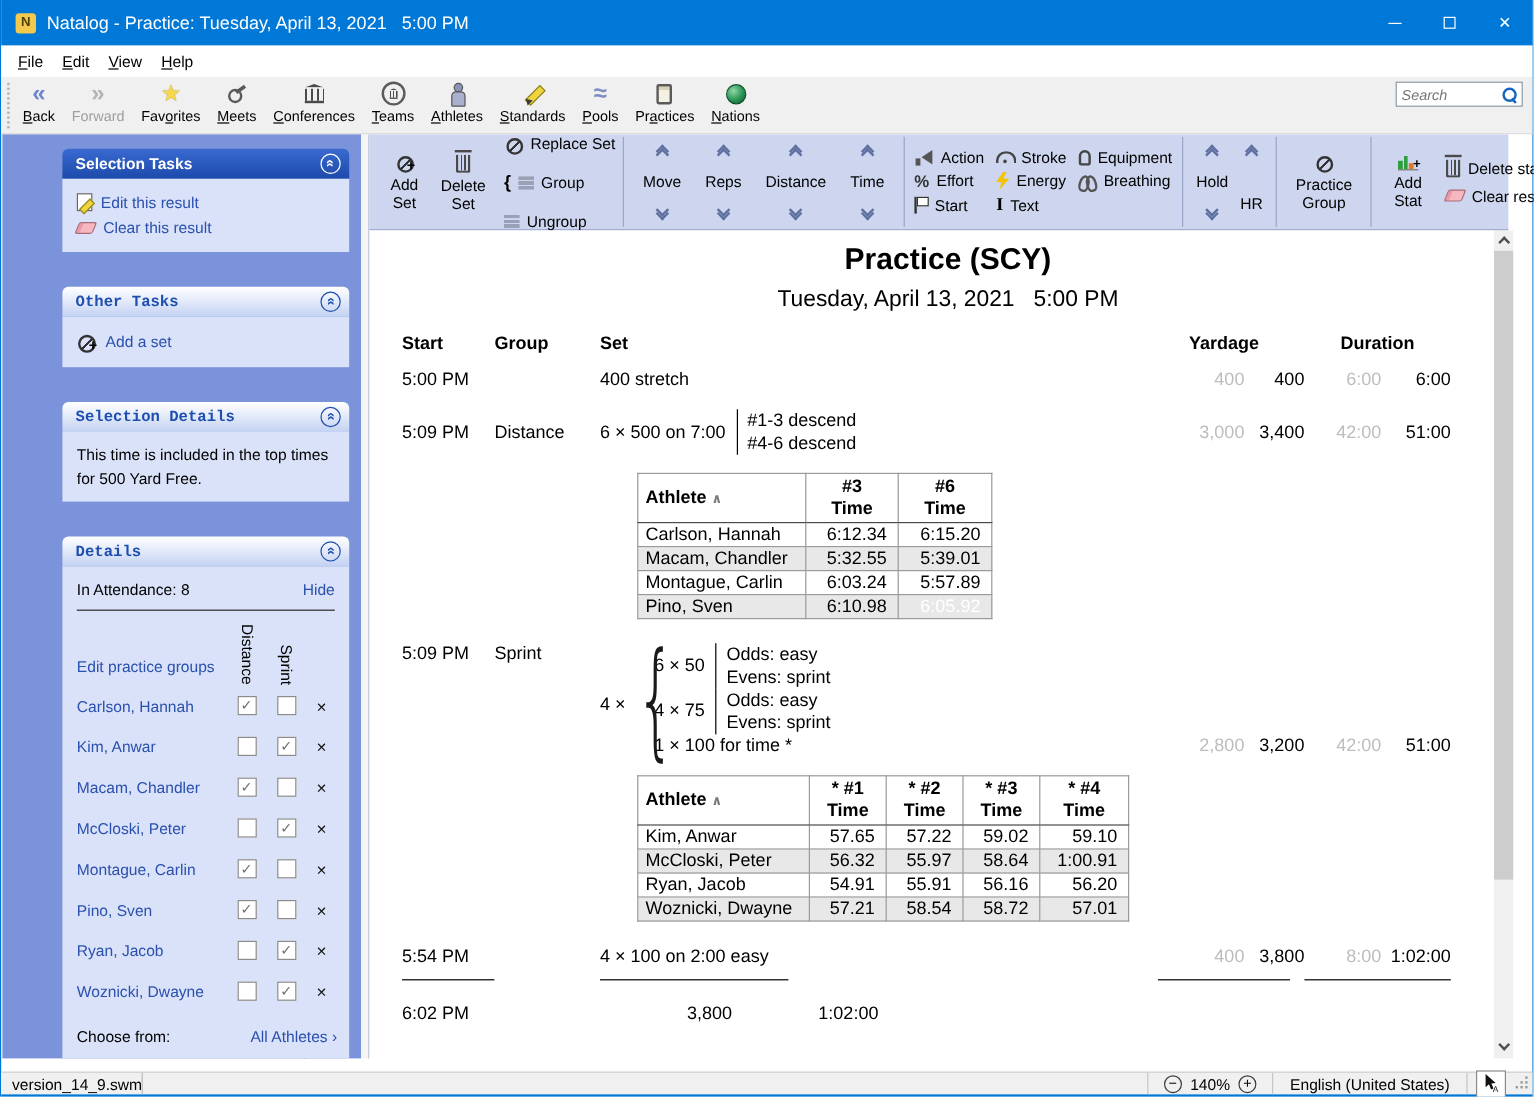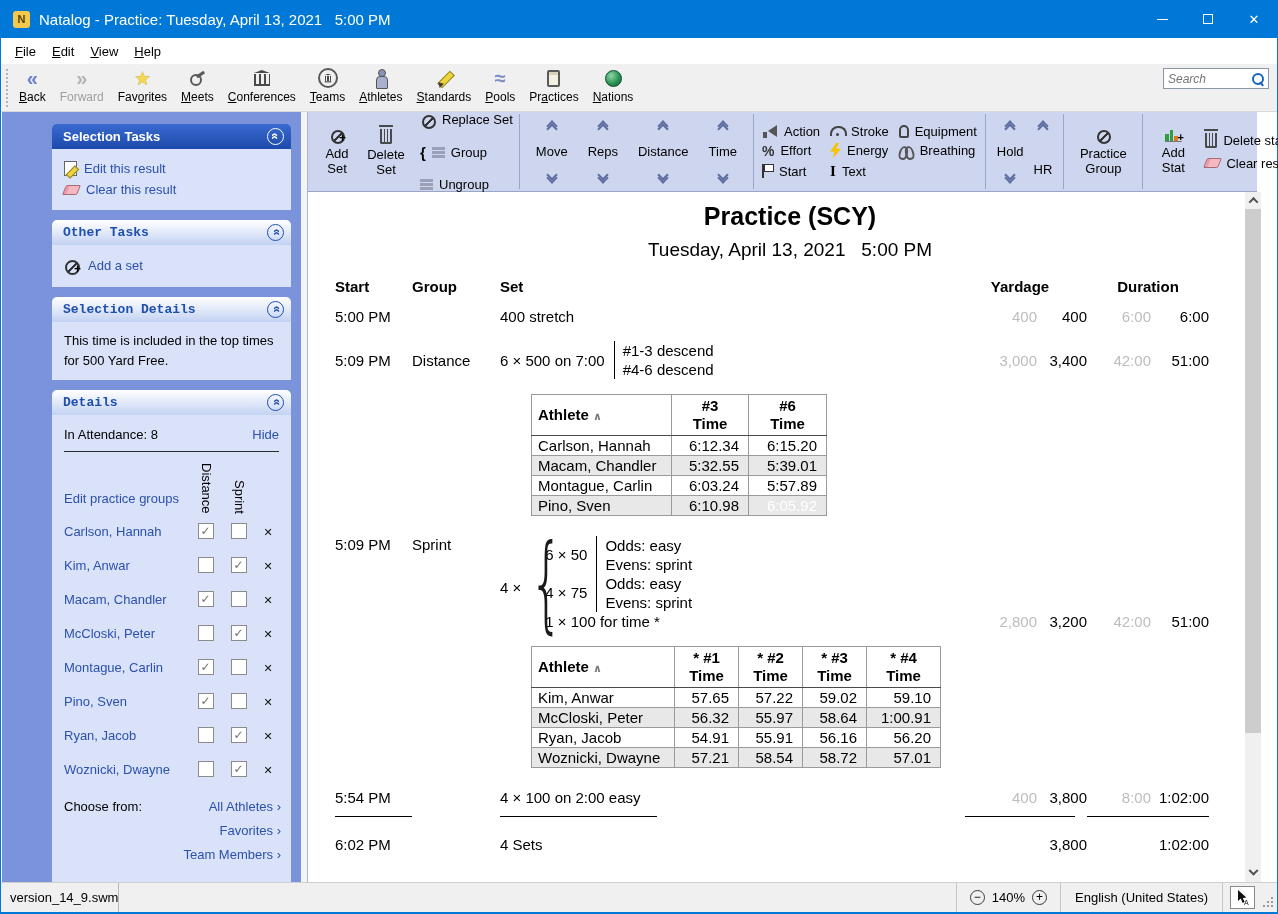--- a/index.html
+++ b/index.html
@@ -51,21 +51,21 @@
   .ic-globe { width:17px; height:17px; border-radius:50%; background:radial-gradient(circle at 35% 32%, #8fd8a4, #2a9455 55%, #14653a 90%); border:1px solid #0c4f2c; }
 
   .search-box { position:absolute; right:8px; top:4px; width:106px; height:21px; border:1px solid #8a98a8; background:#fff; display:flex; align-items:center; }
   .search-input { border:0; outline:0; flex:1; min-width:0; font-style:italic; color:#6d6d6d; font-size:12px; padding:0 4px; background:transparent; font-family:inherit; }
   .mag { position:relative; width:14px; height:14px; margin-right:3px; flex:none; }
   .mag::before { content:""; position:absolute; top:1px; left:1px; width:8px; height:8px; border:2px solid #1565c0; border-radius:50%; }
   .mag::after { content:""; position:absolute; right:1px; bottom:1px; width:5px; height:2px; background:#1565c0; transform:rotate(45deg); }
 
   
   .sidebar { position:absolute; left:1px; top:112px; width:299px; bottom:32px; background:#7b93da; padding:12px 10px 0 10px; overflow:hidden; }
-  .panel { margin-bottom:10px;padding-left:40px; }
+  .panel { margin-bottom:29px;padding-left:40px; }
   .panel-hd { height:25px; border-radius:5px 5px 0 0; display:flex; align-items:center; padding:0 7px 0 11px; font-weight:bold; font-size:13px; }
   .panel-hd.dark { background:linear-gradient(#3a6ad0,#1c4aab); color:#fff; }
   .panel-hd.light { background:linear-gradient(#ffffff,#c3d2f3); color:#1e4fae;font-family:Liberation Mono, monospace; }
   .chev-btn { margin-left:auto; width:17px; height:17px; border-radius:50%; border:1px solid currentColor; display:flex; align-items:center; justify-content:center; flex:none; }
   .chev-btn::before { content:"\00AB"; transform:rotate(90deg); font-size:12px; font-weight:bold; margin-top:-1px; }
   .panel-bd { background:#d9e2f8; padding:9px 10px 10px 12px; font-size:13px; }
   .task-link { display:flex; align-items:center; gap:7px; color:#2b50ad; padding:3px 0; cursor:pointer; }
   .ic-editdoc { position:relative; width:13px; height:15px; background:#fff; border:1px solid #666; flex:none; }
   .ic-editdoc::after { content:""; position:absolute; right:-3px; bottom:0; width:11px; height:4px; background:#f0d43c; border:1px solid #8f832c; transform:rotate(-45deg); }
   .ic-eraser { width:15px; height:10px; background:#f6b8c0; border:1px solid #a86a75; border-radius:2px; transform:skewX(-22deg); box-shadow:inset 3px 0 0 #e99aa6; flex:none; }
@@ -196,21 +196,21 @@
   
   .vscroll { width:16px; margin-right:15px; background:#f0f0f0; display:flex; flex-direction:column; align-items:center; flex:none; }
   .sb-btn { height:17px; display:flex; align-items:center; justify-content:center; width:100%; flex:none; }
   .sb-ch { width:7px; height:7px; border-left:2px solid #505050; border-top:2px solid #505050; }
   .sb-ch.up { transform:rotate(45deg) translate(1px,1px); }
   .sb-ch.down { transform:rotate(-135deg) translate(2px,2px); }
   .sb-thumb { width:100%; height:76%; background:#cdcdcd; flex:none; }
   .sb-track { flex:1; }
 
   
-  .statusbar { position:absolute; left:0; right:0; bottom:0; height:32px; background:#f0f0f0; border-top:1px solid #cfcfcf; border-bottom:2px solid #0078d7; display:flex; align-items:stretch; font-size:13px; }
+  .statusbar { position:absolute; left:0; right:0; bottom:0; height:21px; background:#f0f0f0; border-top:1px solid #cfcfcf; border-bottom:2px solid #0078d7; display:flex; align-items:stretch; font-size:13px; }
   .sb-file { width:118px; border-right:1px solid #b9b9b9; display:flex; align-items:center; padding:0 9px; flex:none; }
   .sb-fill { flex:1; }
   .sb-zoom { display:flex; align-items:center; gap:7px; padding:0 13px; border-left:1px solid #c6c6c6; }
   .zoom-circle { width:15px; height:15px; border:1px solid #3a3a3a; border-radius:50%; display:flex; align-items:center; justify-content:center; font-size:12px; line-height:1; padding-bottom:1px; }
   .sb-lang { display:flex; align-items:center; padding:0 14px; border-left:1px solid #c6c6c6; }
   .sb-cursor { display:flex; align-items:center; padding:0 7px; border-left:1px solid #c6c6c6; }
   .cursor-btn { width:25px; height:23px; background:#fff; border:1px solid #8a8a8a; display:flex; align-items:center; justify-content:center; }
   .grip { width:15px; position:relative; }
   .grip::before { content:""; position:absolute; right:4px; bottom:5px; width:2px; height:2px; background:#9a9a9a; box-shadow:0 -4px #9a9a9a,0 -8px #9a9a9a,-4px 0 #9a9a9a,-4px -4px #9a9a9a,-8px 0 #9a9a9a; }
 </style>
@@ -819,21 +819,20 @@
           <span class="dl dl-set"></span>
           <span class="dl-setrest"></span>
           <span class="dl dl-y"></span>
           <span class="c-gap"></span>
           <span class="dl dl-d"></span>
         </div>
 
         <div class="drow totals-row">
           <span class="c-start">6:02 PM</span>
           <span class="c-group"></span>
-          <span class="c-set">4 Sets</span>
           <span class="c-y1"></span>
           <span class="c-y2">3,800</span>
           <span class="c-gap"></span>
           <span class="c-d1"></span>
           <span class="c-d2">1:02:00</span>
         </div>
 
         <div class="notes">Notes:</div>
       </div>
 

